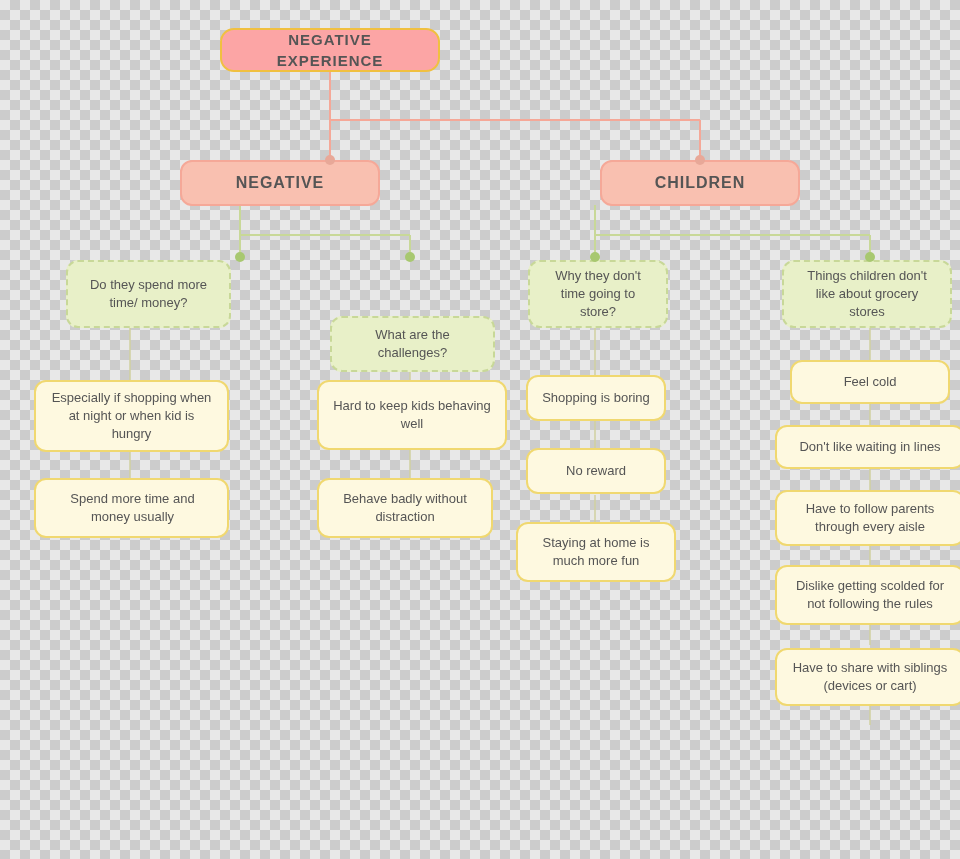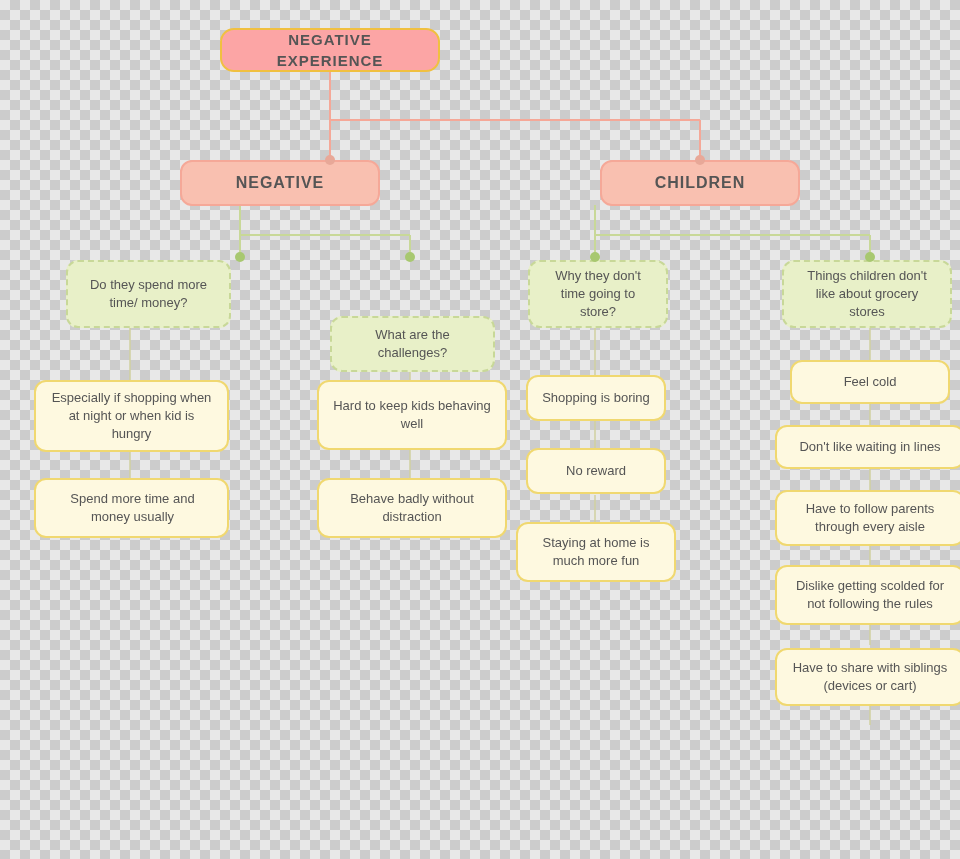--- a/index.html
+++ b/index.html
@@ -149,21 +149,21 @@
   <div class="node node-green" style="left:46px; top:240px; width:165px; height:68px;">Do they spend more time/ money?</div>
 
   <div class="node node-green" style="left:310px; top:256px; width:165px; height:56px;margin-top:40px;">What are the challenges?</div>
 
   <div class="node node-yellow" style="left:14px; top:360px; width:195px; height:72px;">Especially if shopping when at night or when kid is hungry</div>
 
   <div class="node node-yellow" style="left:14px; top:458px; width:195px; height:60px;padding-left:16px;">Spend more time and money usually</div>
 
   <div class="node node-yellow" style="left:297px; top:360px; width:190px; height:70px;">Hard to keep kids behaving well</div>
 
-  <div class="node node-yellow" style="left:297px; top:458px; width:190px; height:60px;">Behave badly without distraction</div>
+  <div class="node node-yellow" style="left:297px; top:458px; width:176px; height:60px;">Behave badly without distraction</div>
 
   <div class="node node-green" style="left:508px; top:240px; width:140px; height:68px;">Why they don't time going to store?</div>
 
   <div class="node node-green" style="left:762px; top:240px; width:170px; height:68px;">Things children don't like about grocery stores</div>
 
   <div class="node node-yellow" style="left:506px; top:355px; width:140px; height:46px;">Shopping is boring</div>
 
   <div class="node node-yellow" style="left:506px; top:428px; width:140px; height:46px;">No reward</div>
 
   <div class="node node-yellow" style="left:496px; top:502px; width:160px; height:60px;">Staying at home is much more fun</div>

